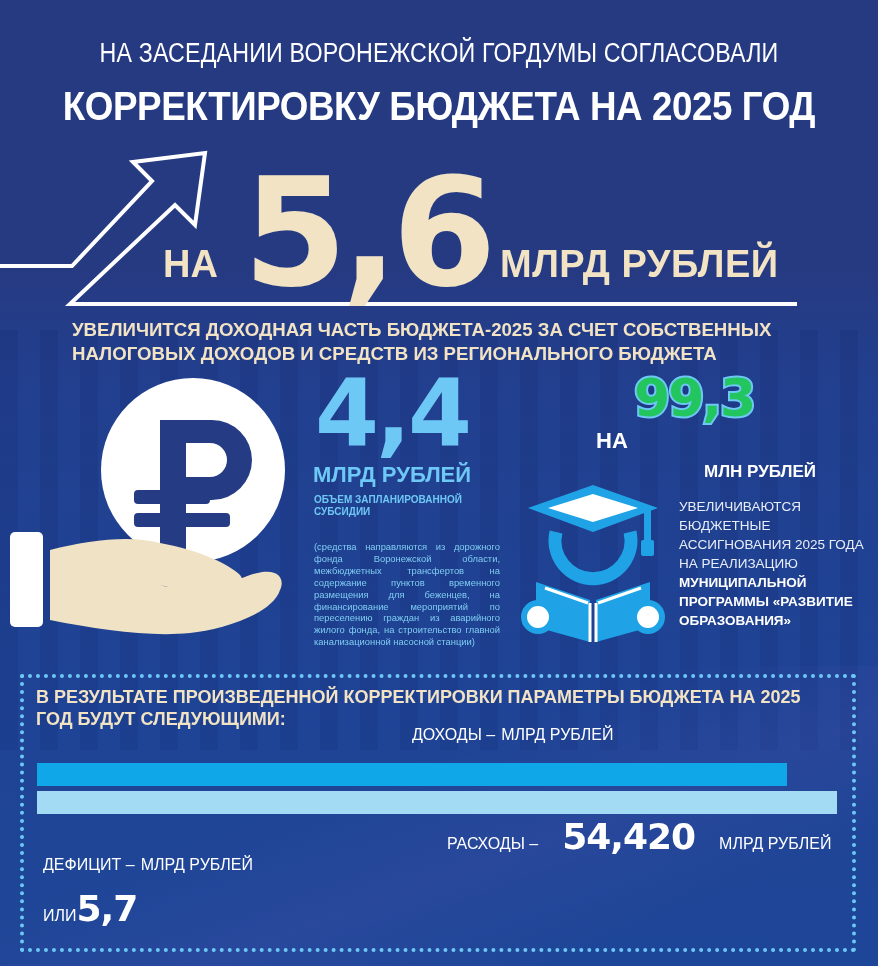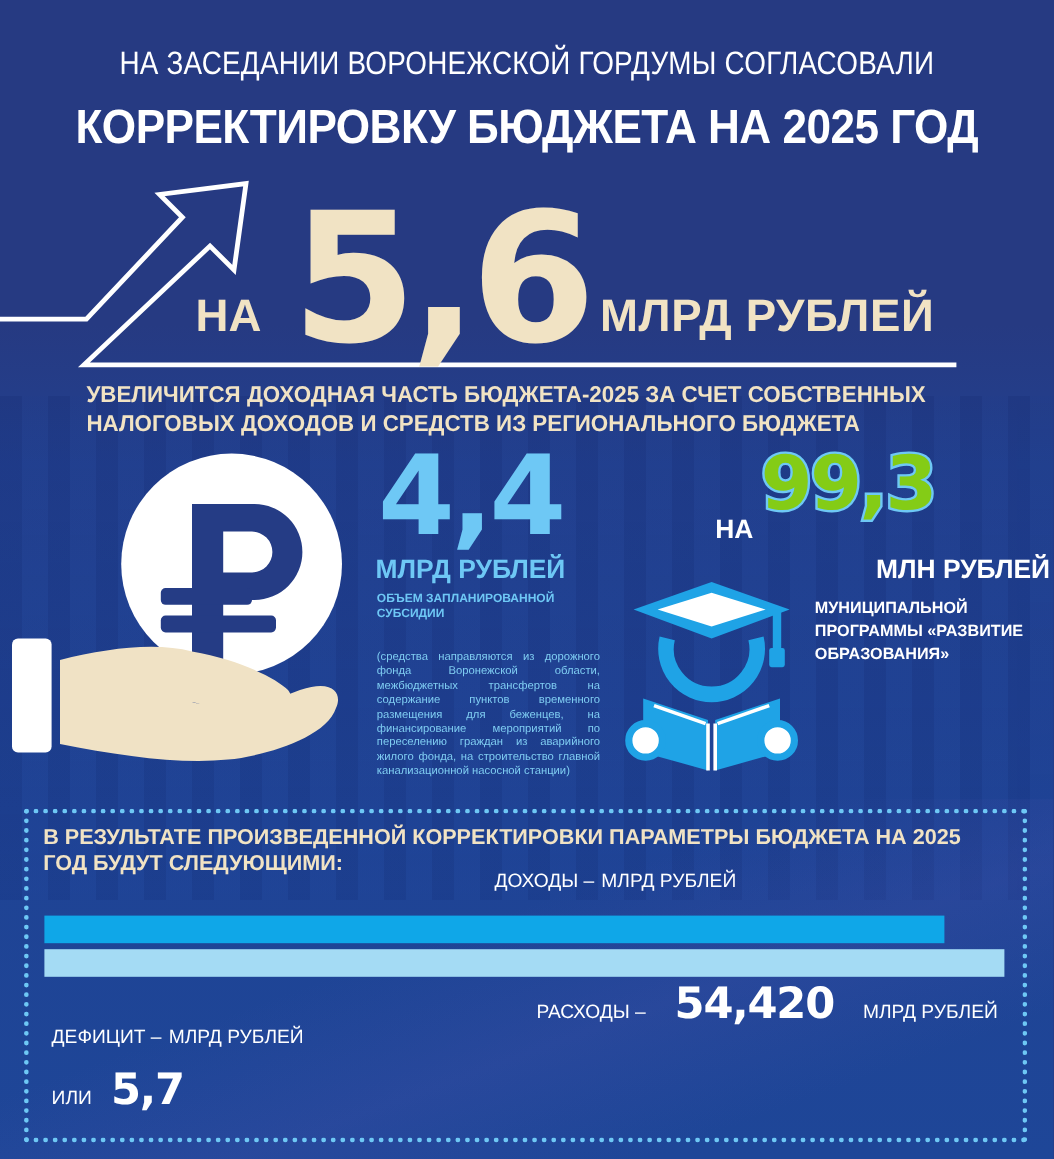--- a/index.html
+++ b/index.html
@@ -50,47 +50,47 @@
 
     .coin-svg { left: 10px; top: 375px; }
 
     .subsidy-num { left: 315px; top: 368px; font-size: 92px; font-weight: 900; color: #6ec8f5; line-height: 1; letter-spacing: -3px; font-family: "DejaVu Sans", sans-serif; }
     .subsidy-unit { left: 313px; top: 462px; font-size: 22px; font-weight: 700; color: #6ec8f5; }
     .subsidy-label { left: 314px; top: 494px; font-size: 10px; font-weight: 700; color: #6ec8f5; line-height: 12px; width: 190px; }
     .subsidy-desc { left: 314px; top: 518px; width: 186px; font-size: 9.4px; color: #7fcdf2; line-height: 11.9px; text-align: justify; margin-top: 23px; }
 
     .edu-na { left: 596px; top: 428px; font-size: 22px; font-weight: 700; color: #fff; }
     .edu-num {
-      left: 634px; top: 372px; font-size: 62px; font-weight: 900; color: #84cc16; line-height: 1; letter-spacing: -2px;
+      left: 634px; top: 372px; font-size: 52px; font-weight: 900; color: #22c55e; line-height: 1; letter-spacing: -2px;
       font-family: "DejaVu Sans", sans-serif;
       -webkit-text-stroke: 4px #6ec8f5; paint-order: stroke fill;
       text-shadow: 0 0 0 #6ec8f5;
     }
-    .edu-unit { left: 704px; top: 462px; font-size: 22px; font-weight: 700; color: #fff; margin-left: 26px; }
+    .edu-unit { left: 704px; top: 462px; font-size: 17px; font-weight: 700; color: #fff; }
     .edu-icon { left: 520px; top: 482px; }
     .edu-desc { left: 679px; top: 497px; width: 195px; font-size: 13.5px; line-height: 19px; color: #e8eef8; }
     .edu-desc .bold { font-weight: 900; color: #fff; display: block; }
 
     .summary-box {
       left: 20px; top: 674px; width: 836px; height: 278px;
       border: 4px dotted #6ec8f5;
       border-radius: 2px;
     }
     .summary-title { left: 36px; top: 686px; font-size: 18px; font-weight: 700; color: #f1e3c4; line-height: 22px; width: 800px; }
     .income-line { left: 412px; top: 726px; display: flex; align-items: flex-start; gap: 6px; }
     .line-label { font-size: 16px; color: #fff; font-weight: 400; }
     .line-num { font-size: 36px; font-weight: 900; color: #fff; letter-spacing: -1px; font-family: "DejaVu Sans", sans-serif; }
     .line-unit { font-size: 16px; color: #fff; }
     .bar-income { left: 37px; top: 763px; width: 750px; height: 23px; background: #0fa7e8; }
     .bar-expense { left: 37px; top: 791px; width: 800px; height: 23px; background: #a4dbf4; }
     .expense-line { left: 447px; top: 816px; display: flex; align-items: baseline; gap: 24px; }
 
     .deficit-line { left: 43px; top: 856px; display: flex; align-items: baseline; gap: 6px; }
     .deficit-num { font-size: 36px; font-weight: 900; color: #6ec8f5; letter-spacing: -1px; font-family: "DejaVu Sans", sans-serif; }
-    .pct-line { left: 43px; top: 888px; display: flex; align-items: baseline; gap: 16px; justify-content: flex-end; }
+    .pct-line { left: 43px; top: 888px; display: flex; align-items: baseline; gap: 0; justify-content: flex-end; }
     .pct-num { font-size: 36px; font-weight: 900; color: #fff; letter-spacing: -1px; font-family: "DejaVu Sans", sans-serif; }
   </style>
 </head>
 <body>
 
 <div class="bg"></div>
 <div class="bg-building abs"></div>
 <div class="bg-diag abs"></div>
 
 <div class="abs subtitle">НА ЗАСЕДАНИИ ВОРОНЕЖСКОЙ ГОРДУМЫ СОГЛАСОВАЛИ</div>
@@ -139,20 +139,21 @@
   <path d="M130 100 L 76 118 L 76 160 L 130 145 Z" fill="#1fa3e6"></path>
   <line x1="25" y1="106" x2="68" y2="121" stroke="#ffffff" stroke-width="3"></line>
   <line x1="121" y1="106" x2="78" y2="121" stroke="#ffffff" stroke-width="3"></line>
   <line x1="70" y1="121" x2="70" y2="160" stroke="#ffffff" stroke-width="3"></line>
   <line x1="76" y1="121" x2="76" y2="160" stroke="#ffffff" stroke-width="3"></line>
   <circle cx="18" cy="135" r="14" fill="#ffffff" stroke="#1fa3e6" stroke-width="6"></circle>
   <circle cx="128" cy="135" r="14" fill="#ffffff" stroke="#1fa3e6" stroke-width="6"></circle>
 </svg>
 
 <div class="abs edu-desc">
+  <span>УВЕЛИЧИВАЮТСЯ БЮДЖЕТНЫЕ АССИГНОВАНИЯ 2025 ГОДА НА РЕАЛИЗАЦИЮ</span>
   <span class="bold">МУНИЦИПАЛЬНОЙ ПРОГРАММЫ «РАЗВИТИЕ ОБРАЗОВАНИЯ»</span>
 </div>
 
 <div class="abs summary-box"></div>
 <div class="abs summary-title">В РЕЗУЛЬТАТЕ ПРОИЗВЕДЕННОЙ КОРРЕКТИРОВКИ ПАРАМЕТРЫ БЮДЖЕТА НА 2025 ГОД БУДУТ СЛЕДУЮЩИМИ:</div>
 
 <div class="abs income-line">
   <span class="line-label">ДОХОДЫ –</span>
   <span class="line-unit">МЛРД РУБЛЕЙ</span>
 </div>

